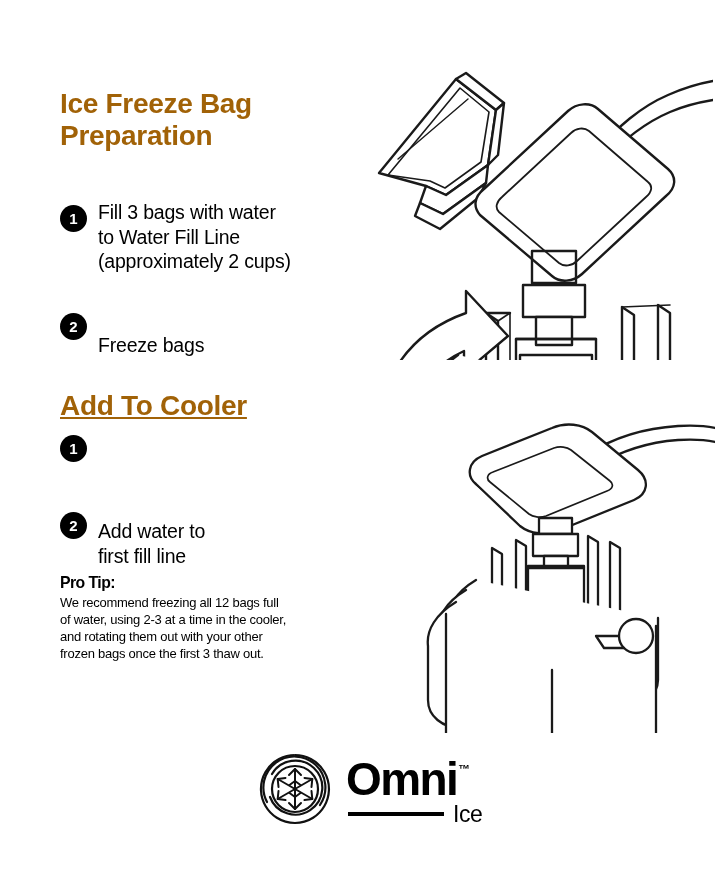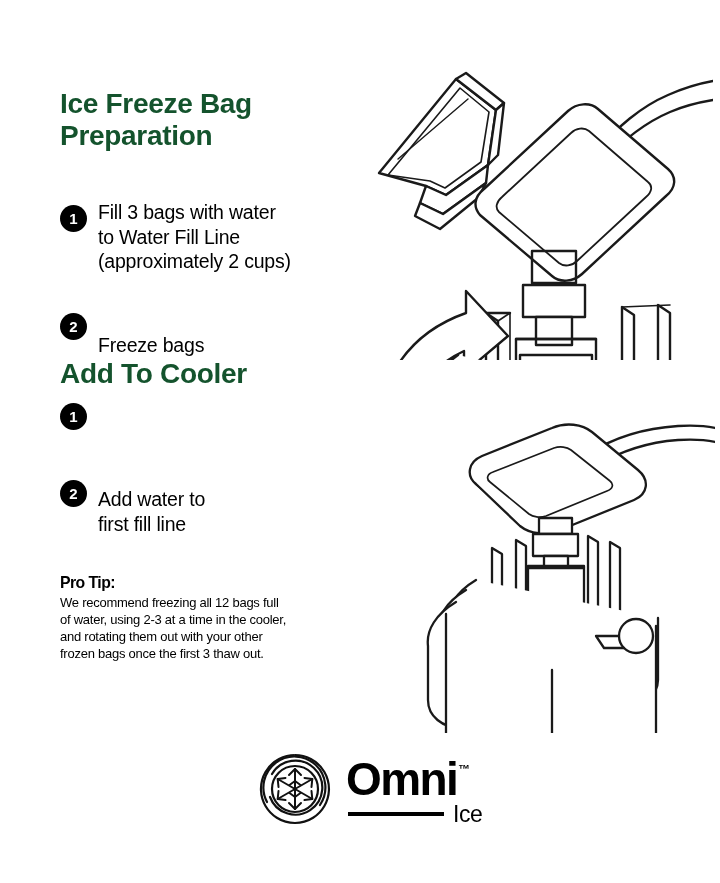--- a/index.html
+++ b/index.html
@@ -30,21 +30,21 @@
     top: 88px;
     width: 330px;
   }
 
   .section-heading {
     font-size: 28px;
     font-weight: 700;
     line-height: 1.13;
     letter-spacing: -0.3px;
     margin: 0;
-    color: #14532d;
+    color: #a16207;
   }
 
   .steps {
     margin: 0;
     padding: 0;
     list-style: none;
   }
 
   .step {
     display: flex;
@@ -70,20 +70,22 @@
   .step-text {
     font-size: 19.5px;
     line-height: 1.26;
     font-weight: 400;
     letter-spacing: -0.2px;
     white-space: pre-line;
     margin-top: 37px;
   }
 
   .section-2 {
+    margin-top: 32px;
+    text-decoration: underline;
   }
 
   
   .protip {
     position: absolute;
     left: 60px;
     top: 565px;
     width: 348px;
     margin-top: 8px;
   }

